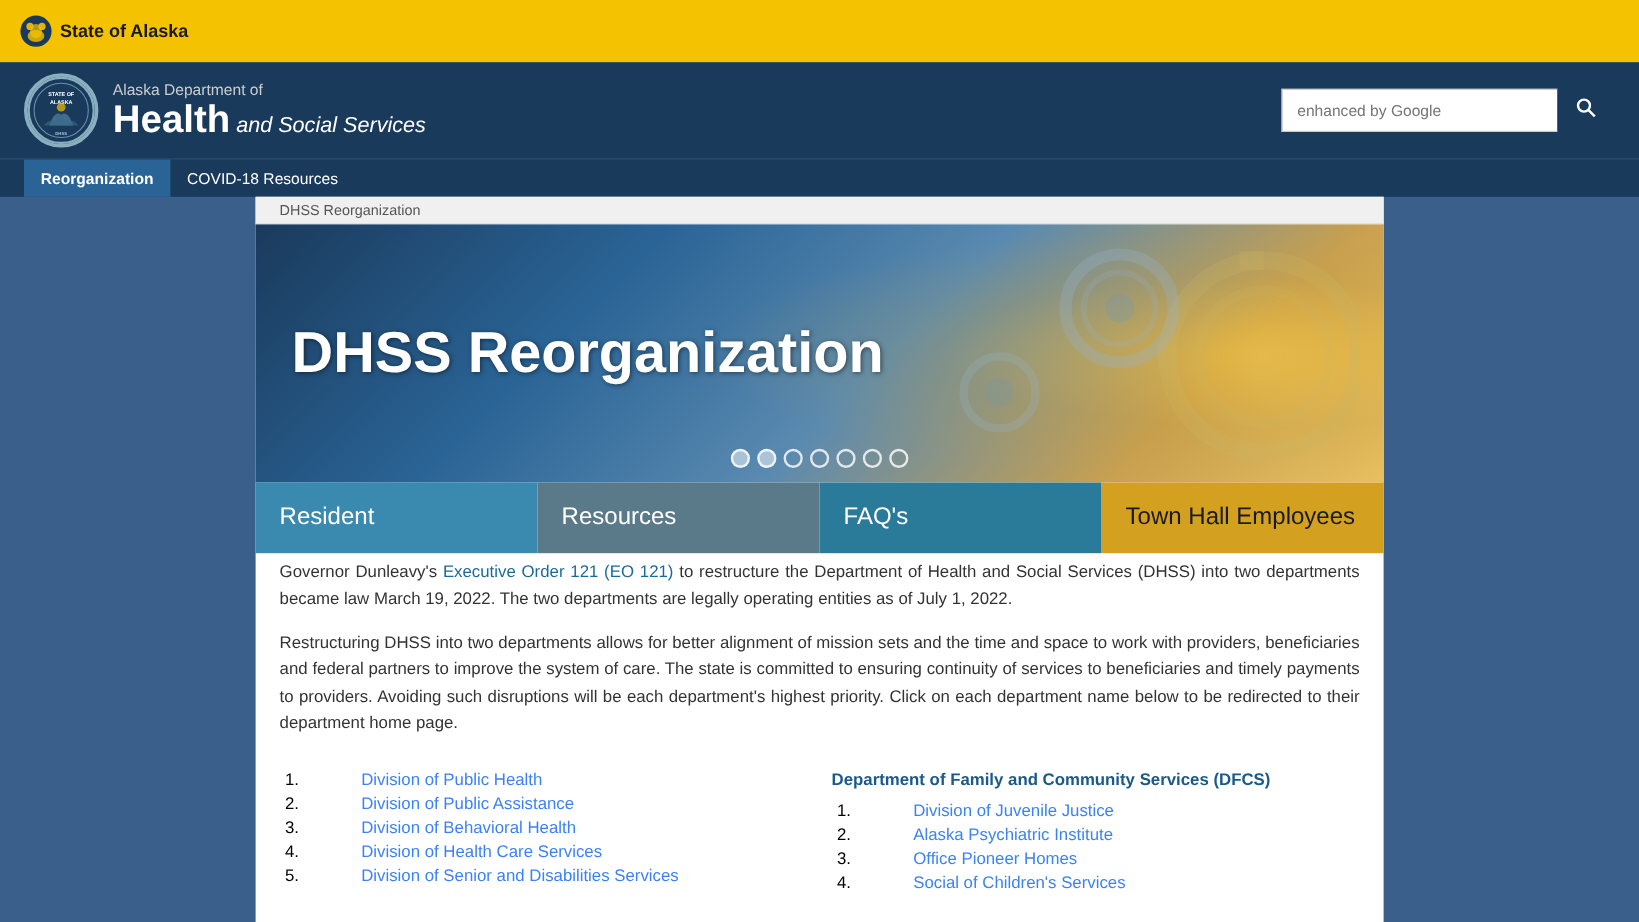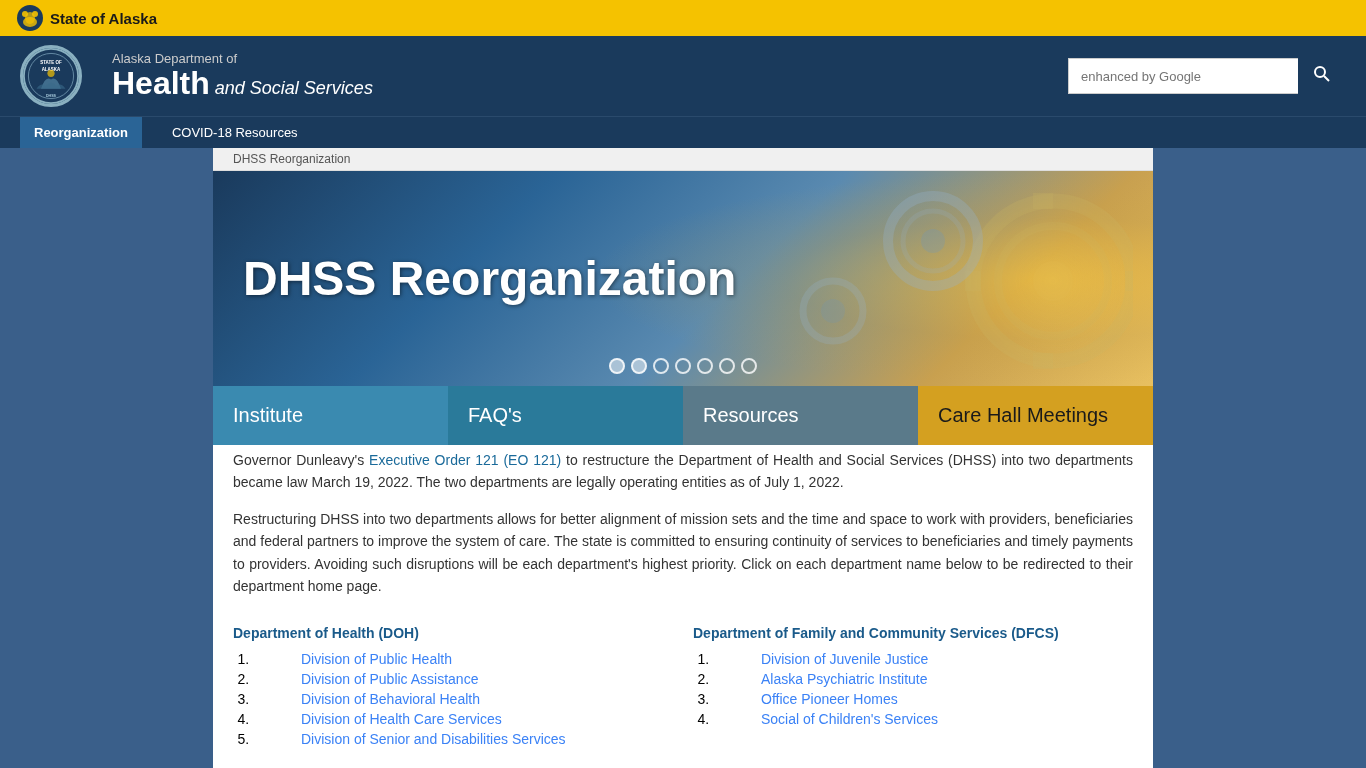--- a/index.html
+++ b/index.html
@@ -9,21 +9,21 @@
       min-height: 768px;
       font-size: 14px;
     }
 
     
     #top-bar {
       background: #f5c200;
       display: flex;
       align-items: center;
       padding: 4px 16px;
-      height: 36px;
+      height: 52px;
     }
     #top-bar .state-logo-area {
       display: flex;
       align-items: center;
       gap: 6px;
       font-weight: bold;
       font-size: 15px;
       color: #1a1a1a;
       min-width: 200px;
     }
@@ -43,21 +43,21 @@
     #header {
       background: #1a3a5c;
       display: flex;
       align-items: center;
       padding: 10px 20px;
       height: 80px;
     }
     #header .logo-area {
       display: flex;
       align-items: center;
-      gap: 30px;
+      gap: 12px;
     }
     #header .dept-title {
       color: white;
     }
     #header .dept-title .top-line {
       font-size: 13px;
       font-weight: normal;
       color: #ccc;
     }
     #header .dept-title .main-title {
@@ -96,21 +96,21 @@
       cursor: pointer;
       font-size: 16px;
     }
 
     
     #main-nav {
       background: #1a3a5c;
       border-top: 1px solid #2a4a6c;
       padding: 0 20px;
       display: flex;
-      gap: 16px;
+      gap: 0;
     }
     #main-nav a {
       color: white;
       text-decoration: none;
       padding: 8px 14px;
       font-size: 13px;
       display: block;
     }
     #main-nav a:first-child {
       background: #2a6496;
@@ -362,37 +362,36 @@
       <div class="slider-dot active"></div>
       <div class="slider-dot"></div>
       <div class="slider-dot"></div>
       <div class="slider-dot"></div>
       <div class="slider-dot"></div>
       <div class="slider-dot"></div>
     </div>
   </div>
 
   <div id="tabs-bar">
-    <div class="tab-item tab-overview">Institute</div>
+    <div class="tab-item tab-overview">Resident</div>
+    <div class="tab-item tab-resources">Resources</div>
     <div class="tab-item tab-faqs">FAQ's</div>
-    <div class="tab-item tab-resources">Resources</div>
-    <div class="tab-item tab-townhall">Care Hall Meetings</div>
+    <div class="tab-item tab-townhall">Town Hall Employees</div>
   </div>
 
   <div id="main-text">
     <p>
       <span>Governor Dunleavy's </span><a class="inline-link">Executive Order 121 (EO 121)</a><span> to restructure the Department of Health and Social Services (DHSS) into two departments became law March 19, 2022. The two departments are legally operating entities as of July 1, 2022.</span>
     </p>
     <p>Restructuring DHSS into two departments allows for better alignment of mission sets and the time and space to work with providers, beneficiaries and federal partners to improve the system of care. The state is committed to ensuring continuity of services to beneficiaries and timely payments to providers. Avoiding such disruptions will be each department's highest priority. Click on each department name below to be redirected to their department home page.</p>
   </div>
 
   <div id="departments-section">
 
     <div class="dept-column">
-      <h3>Department of Health (DOH)</h3>
       <ol>
         <li><a>Division of Public Health</a></li>
         <li><a>Division of Public Assistance</a></li>
         <li><a>Division of Behavioral Health</a></li>
         <li><a>Division of Health Care Services</a></li>
         <li><a>Division of Senior and Disabilities Services</a></li>
       </ol>
     </div>
 
     <div class="dept-column">

